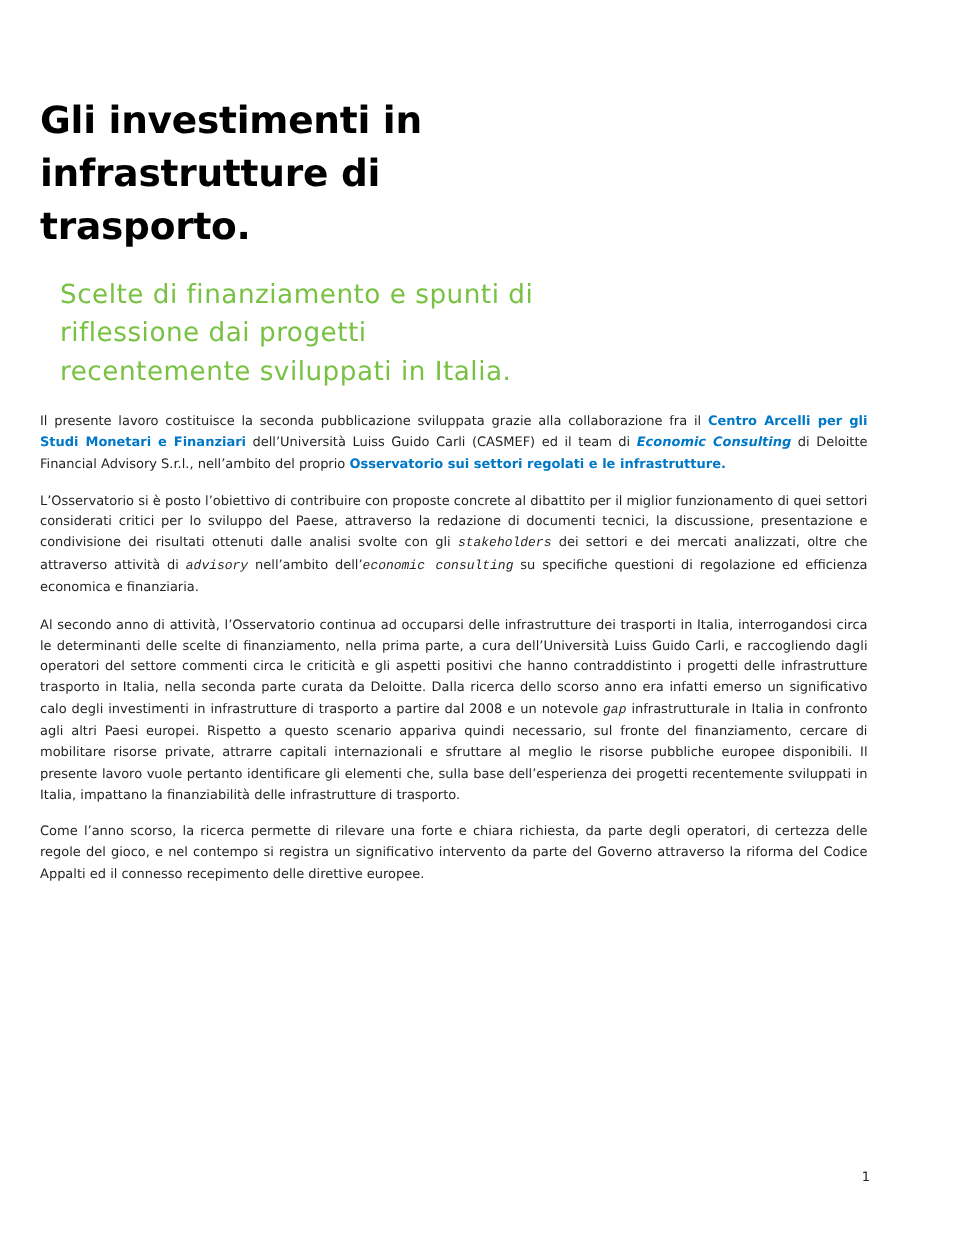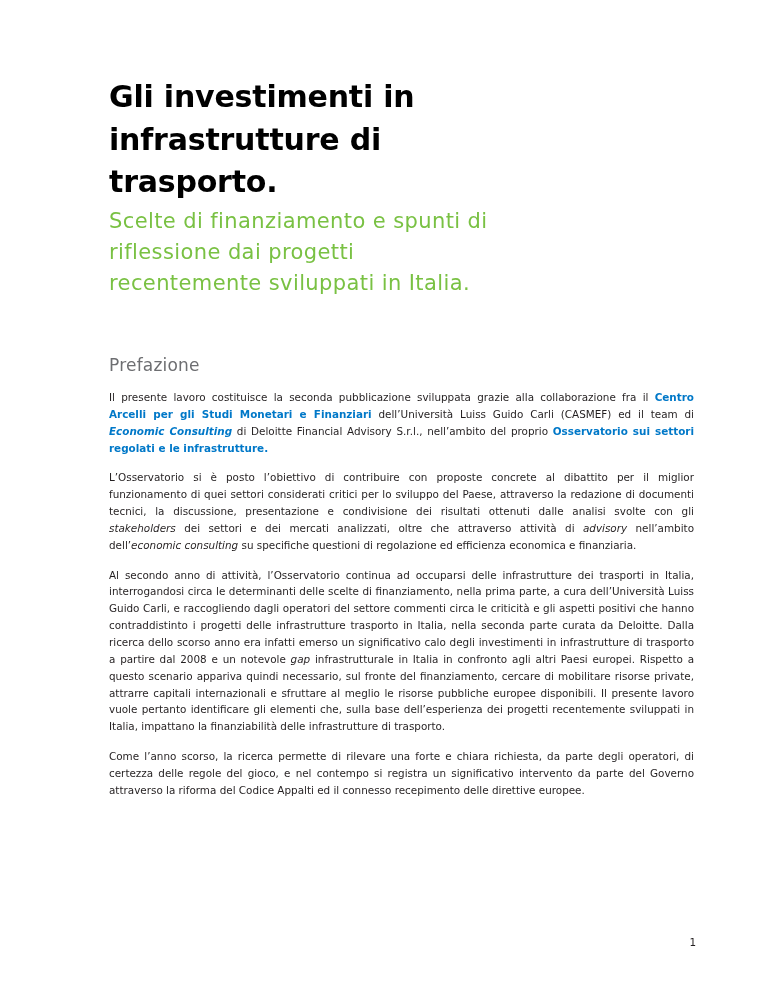--- a/index.html
+++ b/index.html
@@ -13,38 +13,38 @@
     font-family: "DejaVu Sans", sans-serif;
     color: #000000;
     position: relative;
     overflow: hidden;
   }
   .page {
     position: relative;
     width: 768px;
     height: 994px;
     box-sizing: border-box;
-    padding: 76px 72px 0 109px;
+    padding: 76px 72px 0 32px;
   }
   .title {
     font-size: 30px;
     font-weight: bold;
     line-height: 1.42;
     color: #000000;
     letter-spacing: -0.2px;
     margin: 0 0 2px 0;
     max-width: 420px;
   }
   .subtitle {
     font-size: 21px;
     font-weight: normal;
     line-height: 1.48;
     color: #79c143;
     letter-spacing: 0.4px;
-    margin: 0;
+    margin: 16px;
     max-width: 400px;
   }
   .section-heading {
     font-size: 17px;
     color: #6d6e71;
     margin: 56px 0 14px 0;
     font-weight: normal;
     letter-spacing: 0.2px;
   }
   .body-text {
@@ -58,39 +58,39 @@
     color: #0078c8;
     font-weight: bold;
   }
   .hl-italic {
     color: #0078c8;
     font-weight: bold;
     font-style: italic;
   }
   .it {
     font-style: italic;
+    font-family: Liberation Mono, monospace;
   }
   .page-number {
     position: absolute;
     right: 72px;
     bottom: 46px;
     font-size: 10.4px;
     color: #231f20;
   }
 </style>
 </head>
 <body>
 
 <div class="page">
 
   <h1 class="title">Gli investimenti in infrastrutture di trasporto.</h1>
 
   <h2 class="subtitle">Scelte di finanziamento e spunti di riflessione dai progetti recentemente sviluppati in Italia.</h2>
 
-  <h3 class="section-heading">Prefazione</h3>
 
   <p class="body-text">
     <span>Il presente lavoro costituisce la seconda pubblicazione sviluppata grazie alla collaborazione fra il </span><span class="hl">Centro Arcelli per gli Studi Monetari e Finanziari</span><span> dell’Università Luiss Guido Carli (CASMEF) ed il team di </span><span class="hl-italic">Economic Consulting</span><span> di Deloitte Financial Advisory S.r.l., nell’ambito del proprio </span><span class="hl">Osservatorio sui settori regolati e le infrastrutture.</span>
   </p>
 
   <p class="body-text">
     <span>L’Osservatorio si è posto l’obiettivo di contribuire con proposte concrete al dibattito per il miglior funzionamento di quei settori considerati critici per lo sviluppo del Paese, attraverso la redazione di documenti tecnici, la discussione, presentazione e condivisione dei risultati ottenuti dalle analisi svolte con gli </span><span class="it">stakeholders</span><span> dei settori e dei mercati analizzati, oltre che attraverso attività di </span><span class="it">advisory</span><span> nell’ambito dell’</span><span class="it">economic consulting</span><span> su specifiche questioni di regolazione ed efficienza economica e finanziaria.</span>
   </p>
 
   <p class="body-text">

